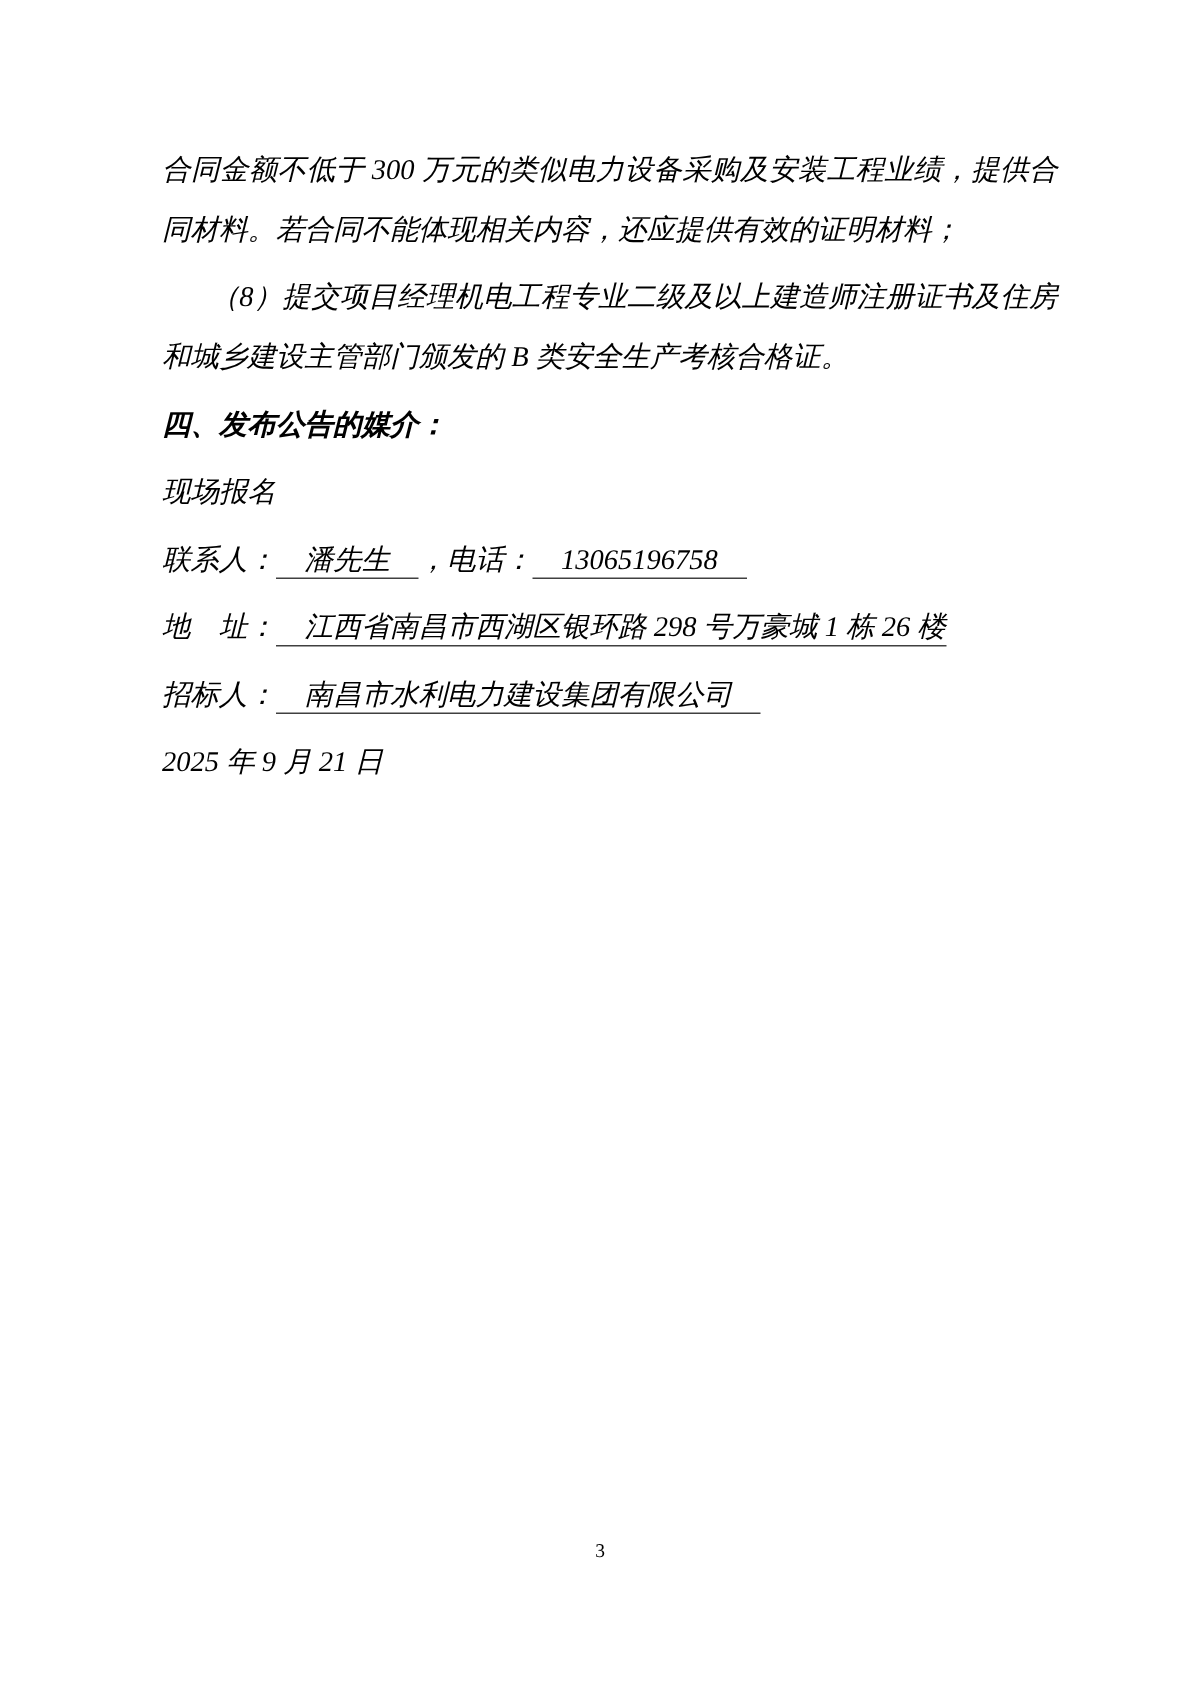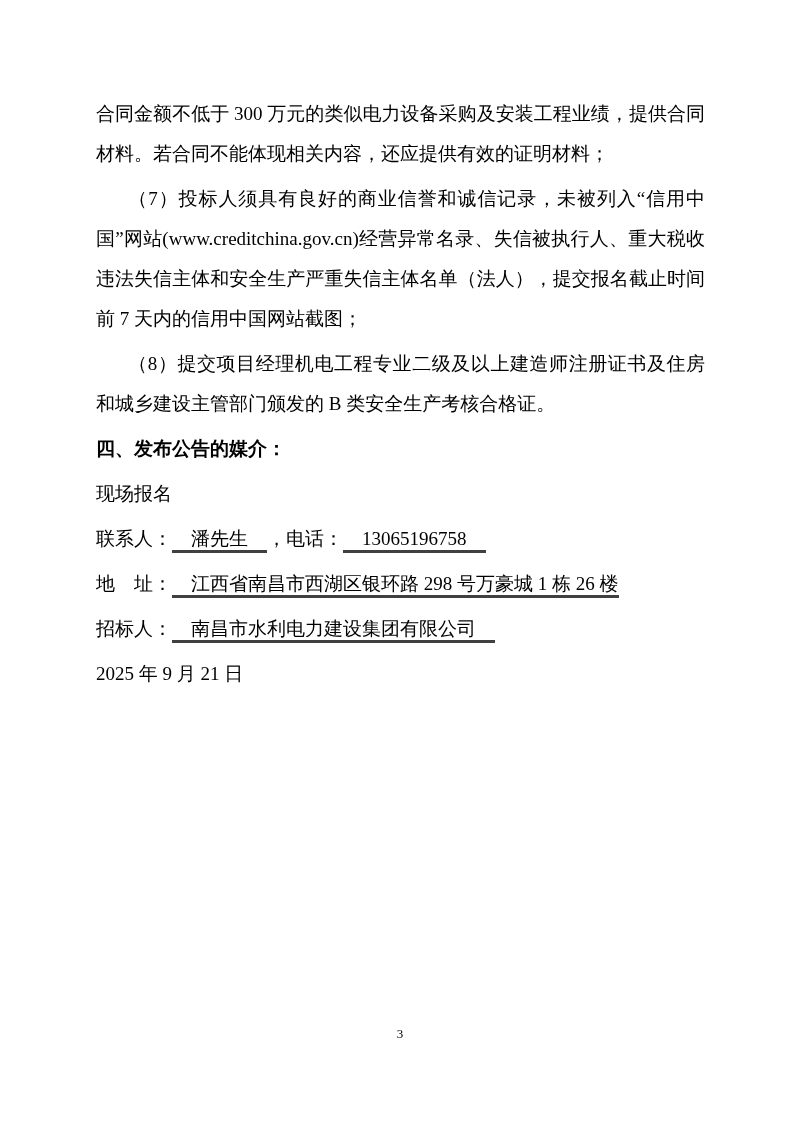--- a/index.html
+++ b/index.html
@@ -16,33 +16,34 @@
     position: absolute;
     top: 0; left: 0;
     width: 800px;
     height: 1131px;
     background: #ffffff;
     padding: 94px 95px 0 96px;
   }
   .doc-body p {
     font-size: 19px;
     line-height: 40px;
-    margin: 0 0 5px 0;
+    margin: 0 0 5px 12px;
     text-align: justify;
+    font-style: italic;
   }
   p.indent2 { text-indent: 1.7em; }
   p.bold { font-weight: bold; }
   .heading {
     font-size: 19px;
     line-height: 40px;
     font-weight: bold;
     margin: 0 0 5px 0;
   }
   .fill {
-    border-bottom: 3px solid #404040;
+    border-bottom: 1px solid #404040;
     padding-bottom: 1px;
     white-space: pre;
   }
   .date-line {
     text-align: right;
     padding-right: 2px;
   }
   .page-footer {
     position: absolute;
     left: 0;
@@ -54,21 +55,20 @@
   }
 </style>
 </head>
 <body>
 
 <div class="page">
   <div class="doc-body">
 
     <p>合同金额不低于 300 万元的类似电力设备采购及安装工程业绩，提供合同材料。若合同不能体现相关内容，还应提供有效的证明材料；</p>
 
-    <p class="indent2">（7）投标人须具有良好的商业信誉和诚信记录，未被列入“信用中国”网站(www.creditchina.gov.cn)经营异常名录、失信被执行人、重大税收违法失信主体和安全生产严重失信主体名单（法人），提交报名截止时间前 7 天内的信用中国网站截图；</p>
 
     <p class="indent2">（8）提交项目经理机电工程专业二级及以上建造师注册证书及住房和城乡建设主管部门颁发的 B 类安全生产考核合格证。</p>
 
 
     <p class="heading">四、发布公告的媒介：</p>
 
 
 
 
     <p>现场报名</p>

